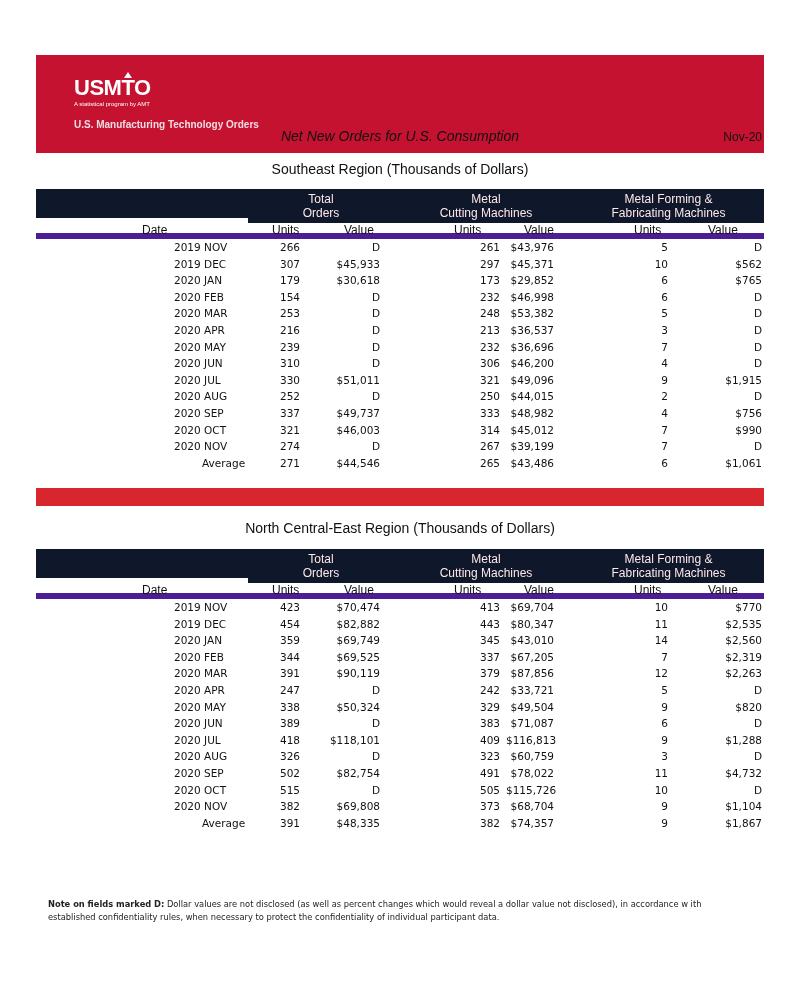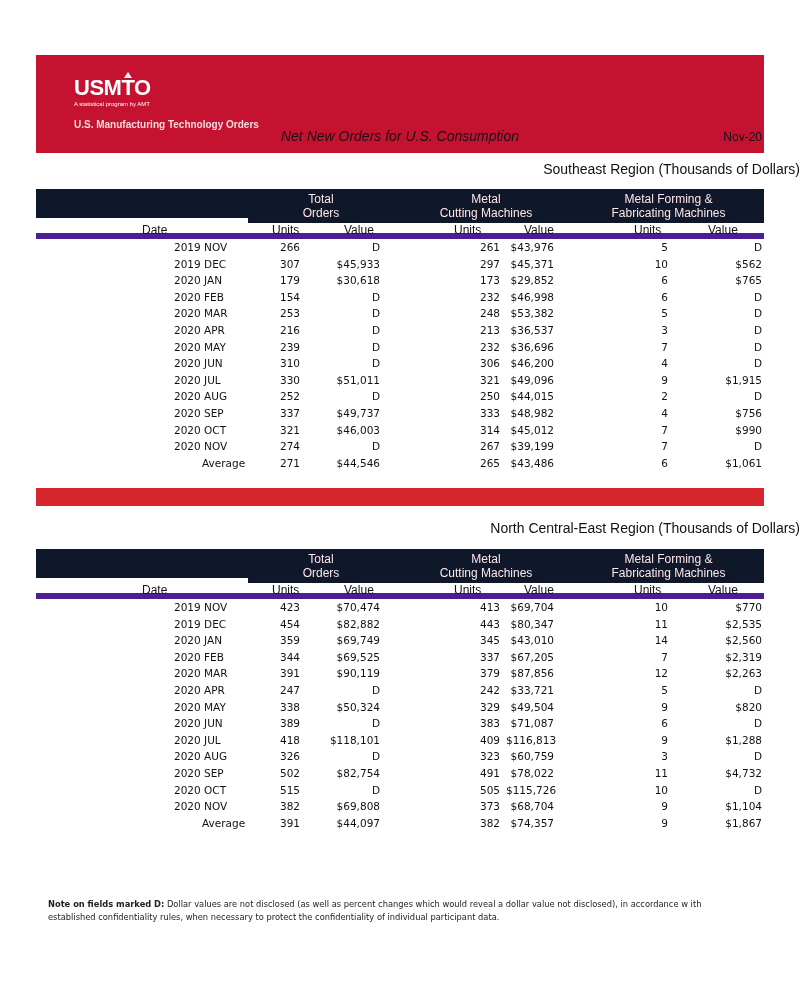--- a/index.html
+++ b/index.html
@@ -9,21 +9,21 @@
   .banner { position: absolute; left: 36px; top: 28px; width: 728px; height: 98px; background: #c41230; margin-top: 27px; }
   .logo { position: absolute; left: 38px; top: 22px; color: #fff; }
   .logo-word { font-family: "Liberation Sans", sans-serif; font-weight: bold; font-size: 22px; letter-spacing: -0.5px; line-height: 22px; position: relative; }
   .logo-arrow { position: absolute; left: 50px; top: -5px; width: 0; height: 0; border-left: 4px solid transparent; border-right: 4px solid transparent; border-bottom: 6px solid #fff; }
   .logo-tag { font-size: 6px; line-height: 8px; margin-top: 1px; }
   .banner-sub { position: absolute; left: 38px; top: 64px; font-size: 10px; font-weight: bold; color: #f3dde1; }
 
   .report-title { position: absolute; left: 0; width: 800px; top: 128px; text-align: center; font-style: italic; font-size: 14px; }
   .report-date { position: absolute; right: 38px; top: 130px; font-size: 12px; }
 
-  .region-title { position: absolute; left: 0; width: 800px; text-align: right; font-size: 14px; }
+  .region-title { position: absolute; left: 0; width: 800px; text-align: center; font-size: 14px; }
 
   .table-block { position: absolute; left: 36px; width: 728px; }
   .hdr-band { position: relative; height: 34px; background: #0f172a; }
   .hdr-band .date-gap { position: absolute; left: 0; bottom: 0; width: 212px; height: 5px; background: #fff; }
   .grp { position: absolute; top: 3px; text-align: center; color: #fde7e8; font-size: 12px; line-height: 14px; }
   .grp.total { left: 240px; width: 90px; }
   .grp.cutting { left: 390px; width: 120px; }
   .grp.forming { left: 560px; width: 145px; }
   .sub-hdr { position: relative; height: 16px; border-bottom: 6px solid #4c1d95; font-size: 12px; line-height: 15px; }
   .sub-hdr span { position: absolute; top: 0; }
@@ -365,21 +365,21 @@
         <span class="c-tu">382</span>
         <span class="c-tv">$69,808</span>
         <span class="c-cu">373</span>
         <span class="c-cv">$68,704</span>
         <span class="c-fu">9</span>
         <span class="c-fv">$1,104</span>
       </div>
       <div class="row">
         <span class="c-date avg">Average</span>
         <span class="c-tu">391</span>
-        <span class="c-tv">$44,097</span>
+        <span class="c-tv">$48,335</span>
         <span class="c-cu">382</span>
         <span class="c-cv">$74,357</span>
         <span class="c-fu">9</span>
         <span class="c-fv">$1,867</span>
       </div>
     </div>
   </div>
 
 <div class="note"><b>Note on fields marked D:</b><span> Dollar values are not disclosed (as well as percent changes which would reveal a dollar value not disclosed), in accordance w ith established confidentiality rules, when necessary to protect the confidentiality of individual participant data.</span></div>
 

